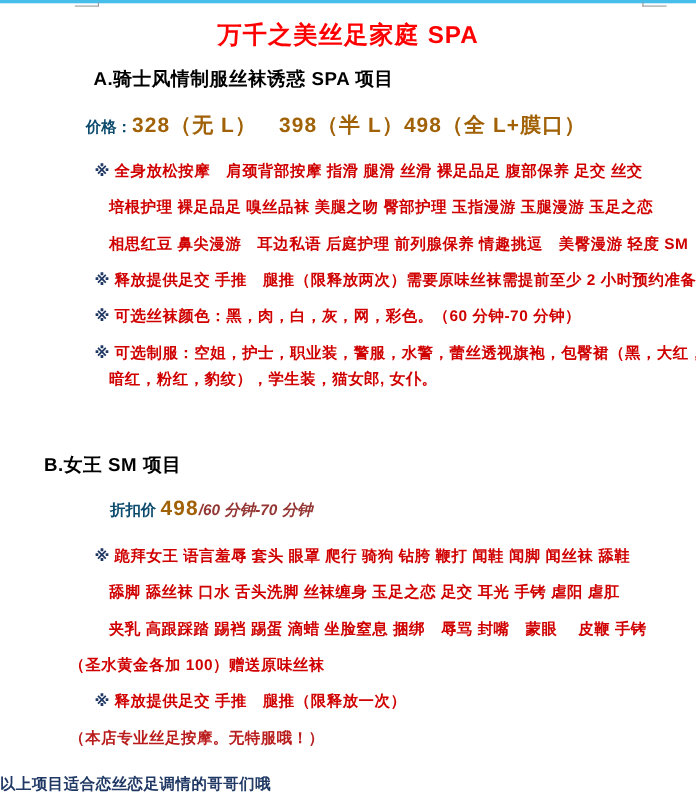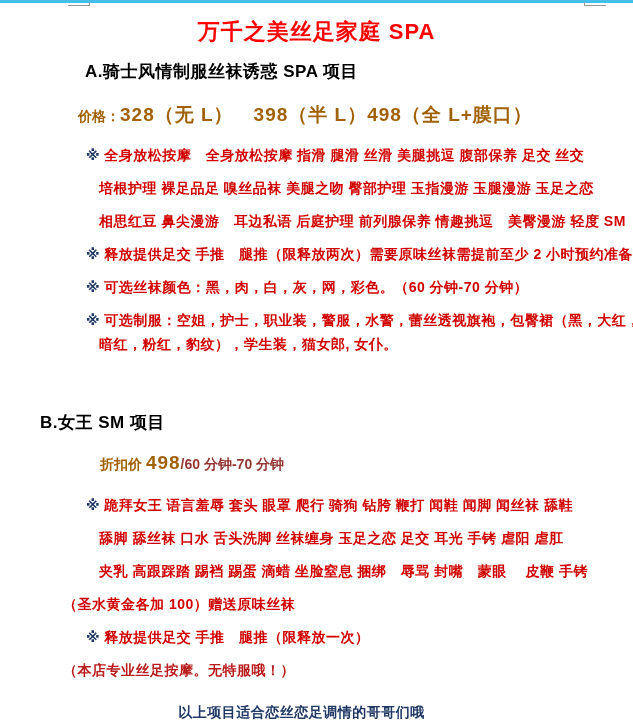--- a/index.html
+++ b/index.html
@@ -18,58 +18,58 @@
     font-size:22px;line-height:26px;letter-spacing:1px;
   }
   .section-heading{
     color:#000000;font-size:17px;line-height:20px;letter-spacing:0.5px;
     margin:17px 0 0 85px;
   }
   .section-heading.b{margin-top:59px;margin-left:40px;}
 
   .price-row{margin:21px 0 0 78px;line-height:24px;}
   .price-row.b{margin:18px 0 0 100px;}
-  .price-label{color:#a16207;font-size:14px;}
+  .price-label{color:#0c4a6e;font-size:14px;}
   .price-values{color:#a16207;font-size:19px;letter-spacing:1px;}
-  .price-suffix{color:#943634;font-size:14px;}
+  .price-suffix{color:#943634;font-size:14px;font-style:italic;}
 
   .line{
     font-size:14px;line-height:19px;letter-spacing:0.5px;
     color:#D00000;margin:0 0 14px 86px;white-space:nowrap;
   }
   .line .marker{color:#1F3864;margin-right:4px;}
   .line.indent{margin-left:99px;}
   .line.paren{margin-left:63px;}
   .line.first-a{margin-top:18px;}
   .line.tight{margin-bottom:5px;}
   .line.first-b{margin-top:20px;}
   .line.maroon{color:#b91c1c;}
 
   .footer-note{
-    margin-top:23px;text-align:center;color:#1F3864;
+    margin-top:23px;text-align:left;color:#1F3864;
     font-size:14px;line-height:19px;letter-spacing:0.5px;padding-right:30px;
   }
 </style>
 </head>
 <body>
 
 <div class="top-strip"></div>
 <div class="margin-mark left"></div>
 <div class="margin-mark right"></div>
 
 <div class="page-title">万千之美丝足家庭 SPA</div>
 
 <div class="section-heading">A.骑士风情制服丝袜诱惑 SPA 项目</div>
 
 <div class="price-row">
   <span class="price-label">价格：</span><span class="price-values">328（无 L）　398（半 L）498（全 L+膜口）</span>
 </div>
 
 <div class="line first-a">
-  <span class="marker">※</span><span>全身放松按摩　全身放松按摩 指滑 腿滑 丝滑 美腿挑逗 腹部保养 足交 丝交</span>
+  <span class="marker">※</span><span>全身放松按摩　肩颈背部按摩 指滑 腿滑 丝滑 裸足品足 腹部保养 足交 丝交</span>
 </div>
 <div class="line indent">
   <span>培根护理 裸足品足 嗅丝品袜 美腿之吻 臀部护理 玉指漫游 玉腿漫游 玉足之恋</span>
 </div>
 <div class="line indent">
   <span>相思红豆 鼻尖漫游　耳边私语 后庭护理 前列腺保养 情趣挑逗　美臀漫游 轻度 SM</span>
 </div>
 <div class="line">
   <span class="marker">※</span><span>释放提供足交 手推　腿推（限释放两次）需要原味丝袜需提前至少 2 小时预约准备</span>
 </div>

